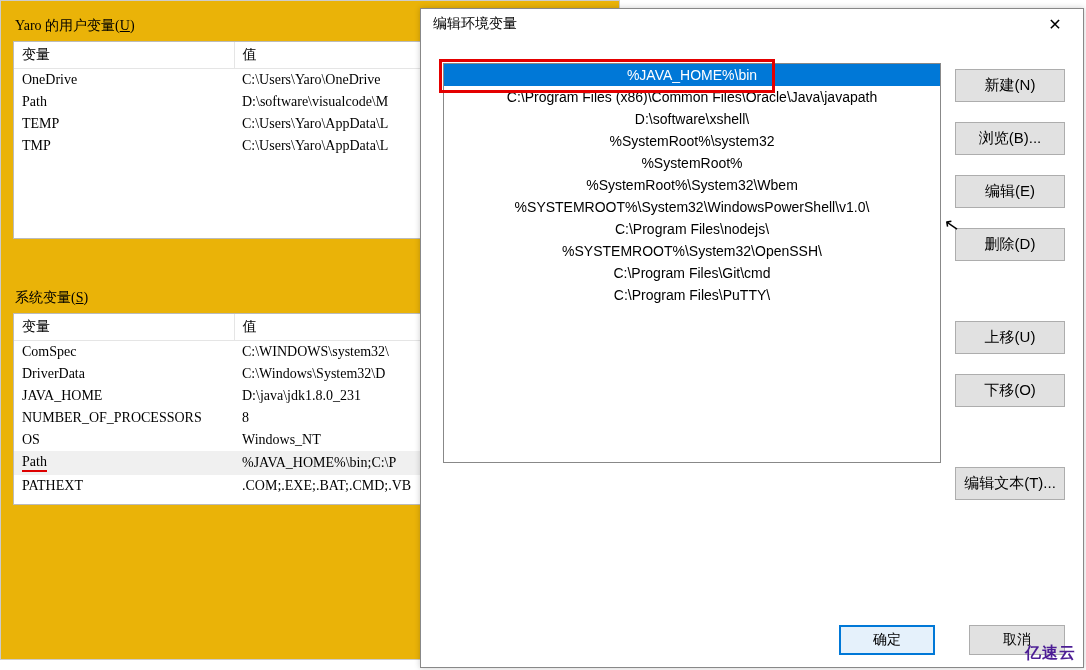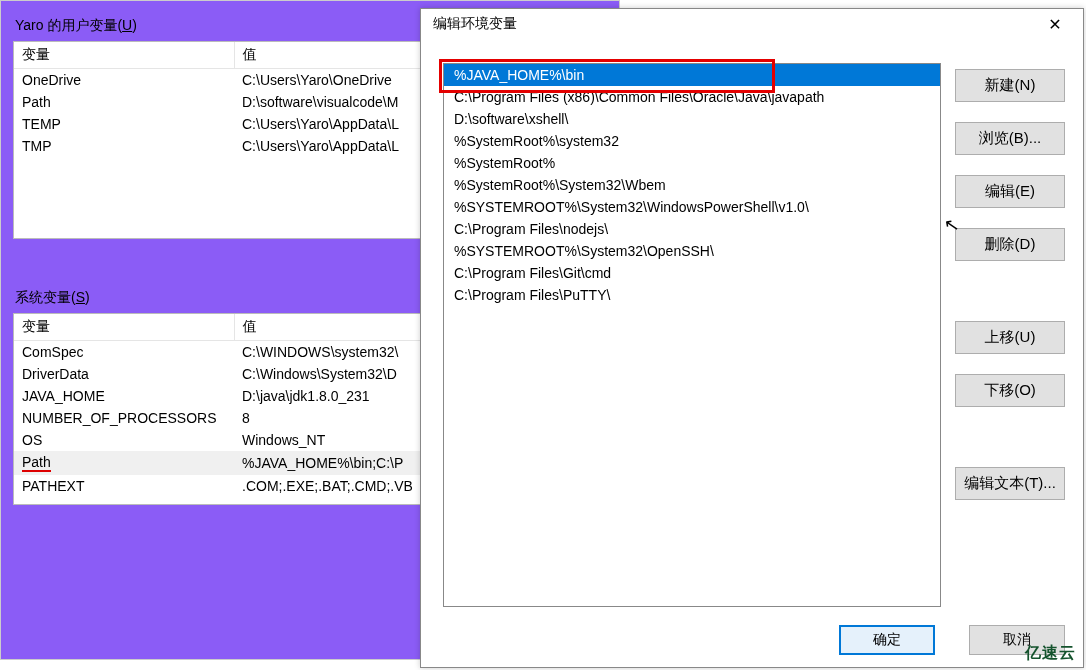--- a/index.html
+++ b/index.html
@@ -12,22 +12,23 @@
   height: 670px;
   overflow: hidden;
   position: relative;
 }
 .back-dialog {
   position: absolute;
   top: 0; left: 0;
   width: 620px;
   height: 660px;
   border: 1px solid #ccc;
-  background: #8b5cf6;
+  background: #eab308;
   padding: 8px;
+  font-family: Liberation Serif, serif;
 }
 .section-label { margin: 8px 0 6px 6px; font-size: 14px; }
 .section-label .accel { text-decoration: underline; }
 .var-table-wrap {
   border: 1px solid #bbb;
   height: 198px;
   overflow: hidden;
   margin: 0 4px 6px 4px;
   background: #fff;
 }
@@ -73,23 +74,24 @@
   justify-content: space-between;
   padding: 4px 8px 4px 12px;
   font-size: 14px;
   height: 30px;
 }
 .close-btn { width: 40px; text-align: center; font-size: 16px; }
 .front-body { position: relative; padding: 20px 18px 10px 18px; height: 576px; }
 .list-box {
   position: absolute;
   left: 22px; top: 24px;
-  width: 498px; height: 544px;
+  width: 498px; height: 400px;
   border: 1px solid #888;
   background: #fff;
+  text-align: center;
 }
 .list-row {
   padding: 3px 10px;
   font-size: 14px;
   white-space: nowrap;
   overflow: hidden;
 }
 .list-row.selected { background: #0078d7; color: #fff; }
 .red-box {
   position: absolute;
@@ -124,21 +126,21 @@
   left: 944px; top: 214px;
   font-size: 18px;
   color: #000;
   pointer-events: none;
   transform: rotate(-10deg);
 }
 .watermark {
   position: absolute;
   right: 10px; bottom: 6px;
   font-size: 16px;
-  color: #14532d;
+  color: #4c1d95;
   font-weight: bold;
   letter-spacing: 1px;
 }
 </style>
 </head>
 <body>
 
 <div class="back-dialog">
   <div class="section-label">
     <span>Yaro 的用户变量(</span><span class="accel">U</span><span>)</span>

